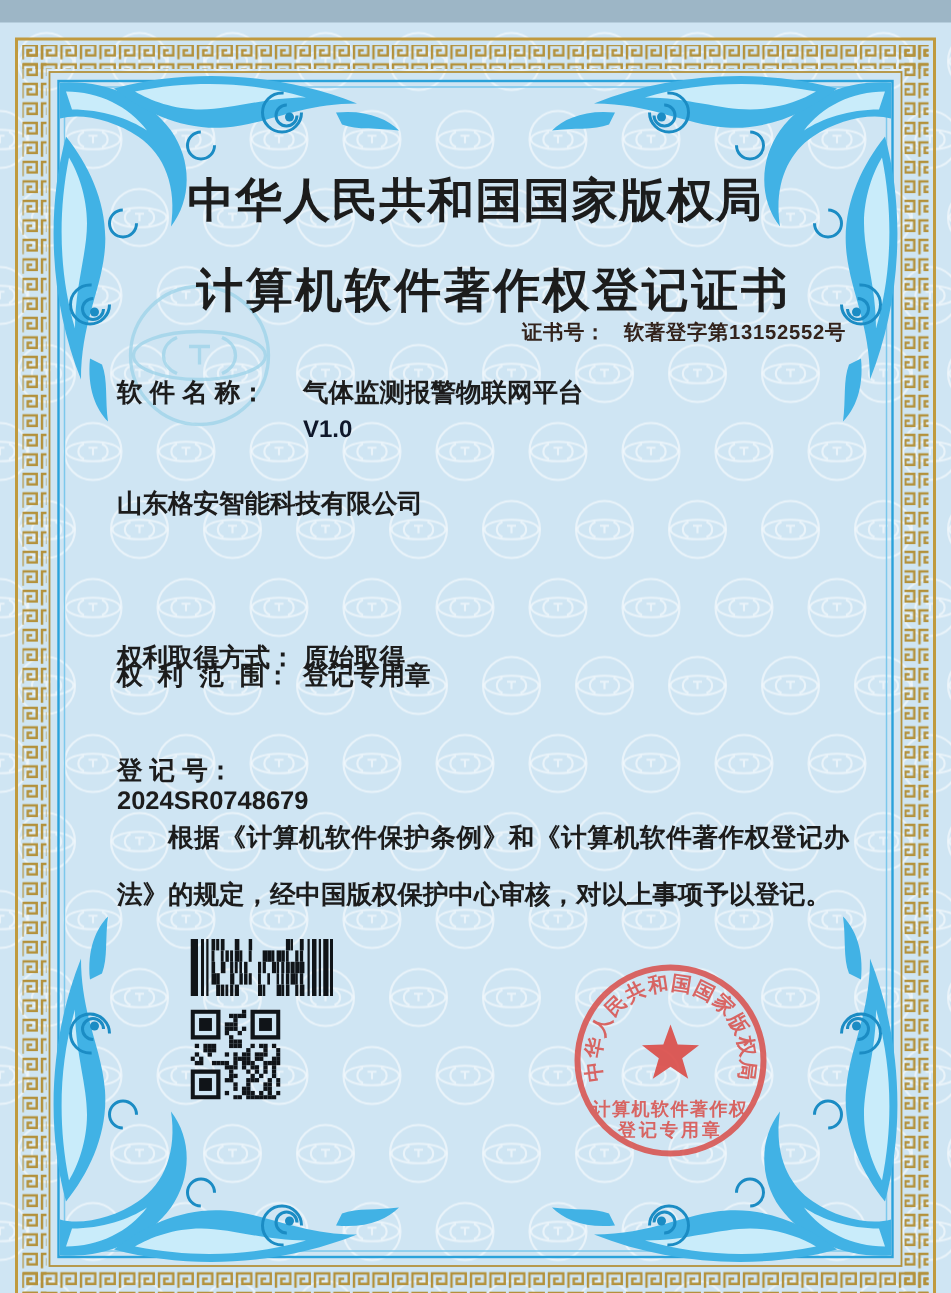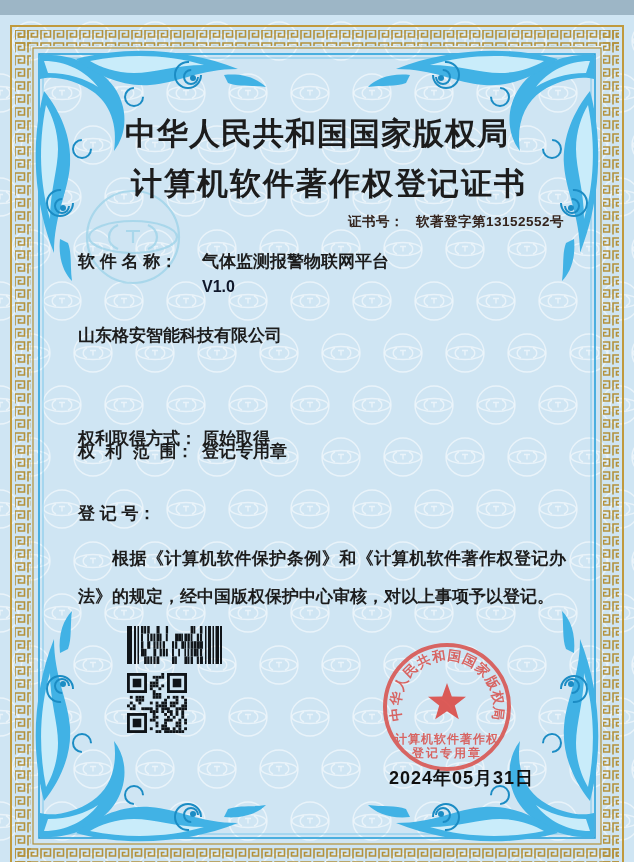--- a/index.html
+++ b/index.html
@@ -7,21 +7,21 @@
     position:relative;width:634px;height:862px;margin:15px auto;
     background:#cfe5f3;overflow:hidden;
     font-family:"Liberation Sans",sans-serif;
   }
   svg.layer{position:absolute;left:0;top:0;}
   .title1,.title2{
     position:absolute;left:0;right:0;text-align:center;
     font-family:"DejaVu Serif",serif;font-weight:bold;color:#1c1c1c;
   }
   .title1{top:98px;font-size:31px;letter-spacing:1px;}
-  .title2{top:148px;font-size:31px;letter-spacing:2px;padding-left:24px;}
+  .title2{top:158px;font-size:31px;letter-spacing:2px;padding-left:24px;}
   .certno{
     position:absolute;top:198px;right:70px;
     font-size:13.5px;font-weight:bold;color:#33231c;letter-spacing:.5px;text-align:right;
   }
   .certno .gap{display:inline-block;width:12px;}
   .row{
     position:absolute;left:78px;right:60px;display:flex;
     font-weight:bold;font-size:17px;color:#1c1c1c;line-height:20px;
   }
   .row .lbl{width:124px;flex:none;}
@@ -149,20 +149,21 @@
     <span class="val">原始取得</span>
   </div>
 
   <div class="row row-scope">
     <span class="lbl">权 利 范 围：</span>
     <span class="val">登记专用章</span>
   </div>
 
   <div class="row row-regno">
     <span class="lbl">登  记  号：</span>
+    <span class="val">2024SR0748679</span>
   </div>
 
   <div class="statement">根据《计算机软件保护条例》和《计算机软件著作权登记办法》的规定，经中国版权保护中心审核，对以上事项予以登记。</div>
 
   <svg class="barcode-svg" id="barcode-svg" width="95" height="38" viewBox="0 0 95 38">
       <rect x="0" y="0" width="5" height="38" fill="#101418"></rect>
       <rect x="7" y="0" width="2" height="38" fill="#101418"></rect>
       <rect x="10.5" y="0" width="1.5" height="38" fill="#101418"></rect>
       <rect x="78" y="0" width="1.5" height="38" fill="#101418"></rect>
       <rect x="81" y="0" width="3" height="38" fill="#101418"></rect>
@@ -376,15 +377,14 @@
       <circle cx="70" cy="70" r="62" fill="none" stroke="#d9534f" stroke-width="4"></circle>
       <text class="seal-text" font-size="13.5" fill="#d9534f" letter-spacing="1">
         <textPath href="#sealArc" startOffset="50%" text-anchor="middle">中华人民共和国国家版权局</textPath>
       </text>
       <polygon fill="#dc4742" points="70,46 74.8,59.4 89,59.8 77.8,68.5 81.8,82.2 70,74.2 58.2,82.2 62.2,68.5 51,59.8 65.2,59.4"></polygon>
       <text class="seal-text" x="70" y="106" text-anchor="middle" font-size="12" fill="#d9534f" letter-spacing="1">计算机软件著作权</text>
       <text class="seal-text" x="70" y="120" text-anchor="middle" font-size="12" fill="#d9534f" letter-spacing="2">登记专用章</text>
     </g>
   </svg>
 
-  <div class="date">2024年05月31日</div>
 
 </div>
 
 </body></html>

